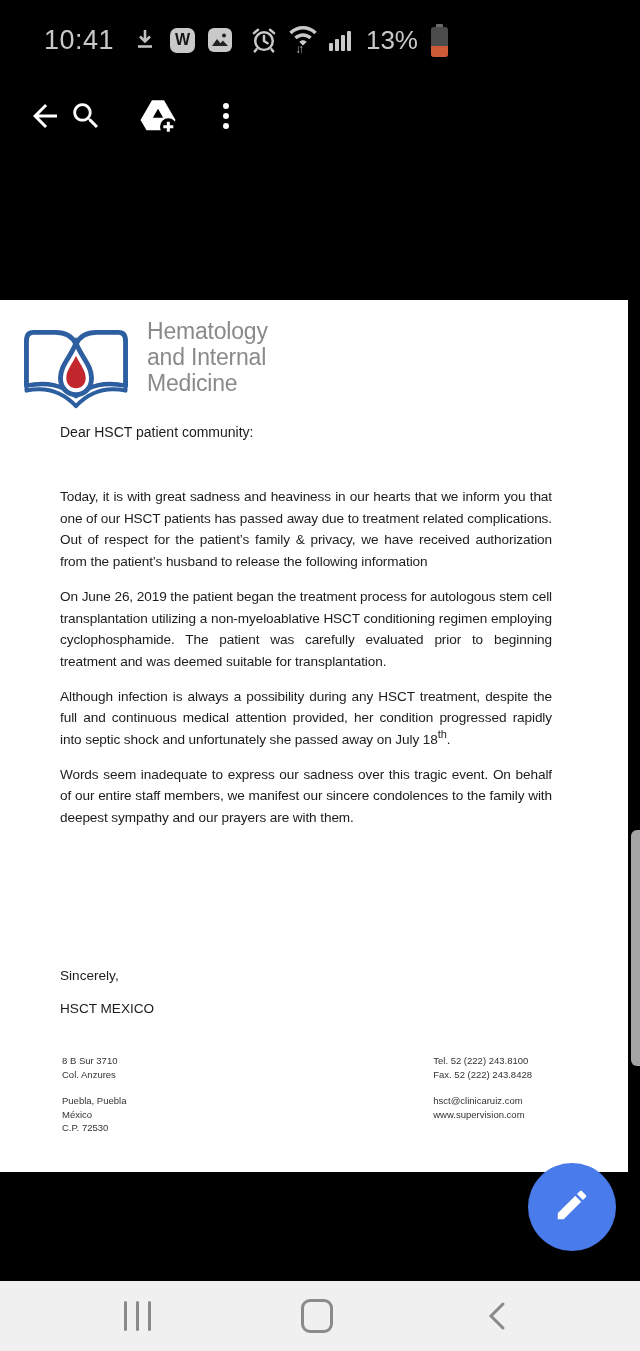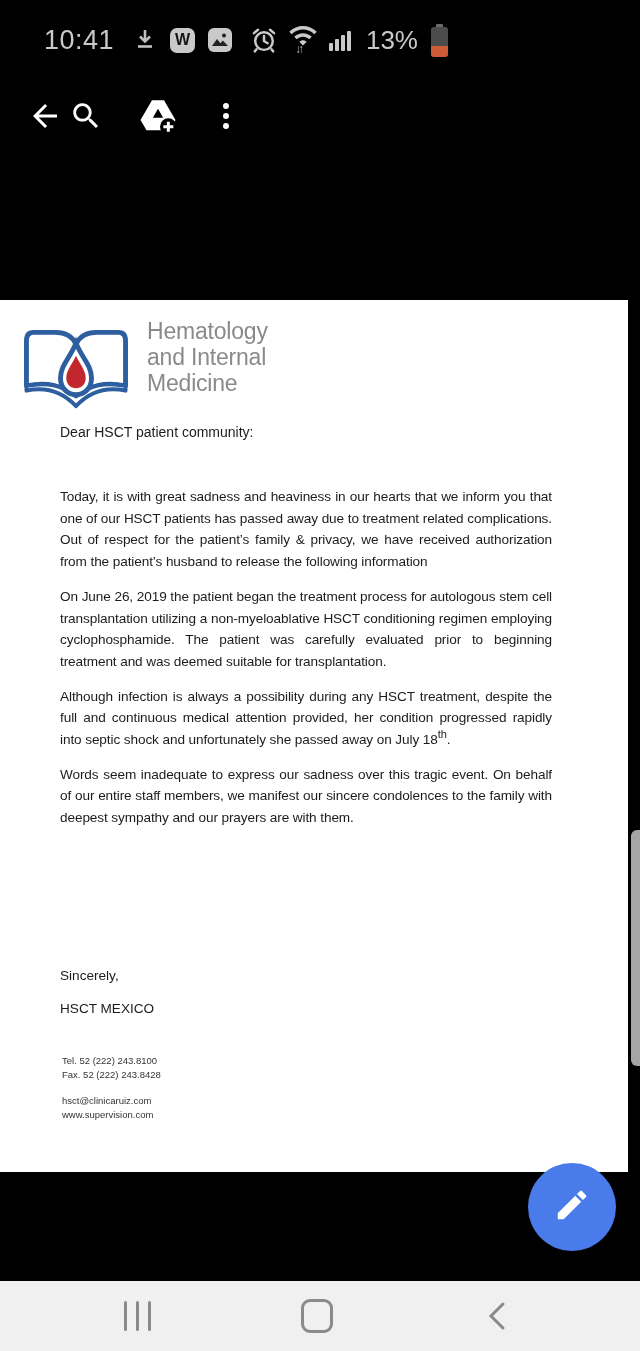--- a/index.html
+++ b/index.html
@@ -214,20 +214,31 @@
       <p>Today, it is with great sadness and heaviness in our hearts that we inform you that one of our HSCT patients has passed away due to treatment related complications. Out of respect for the patient’s family &amp; privacy, we have received authorization from the patient’s husband to release the following information</p>
       <p>On June 26, 2019 the patient began the treatment process for autologous stem cell transplantation utilizing a non-myeloablative  HSCT conditioning regimen employing cyclophosphamide. The patient was carefully evaluated prior to beginning treatment and was deemed suitable for transplantation.</p>
       <p><span>Although infection is always a possibility during any HSCT treatment, despite the full and continuous medical attention provided, her condition progressed rapidly into septic shock and unfortunately she passed away on July 18</span><sup>th</sup><span>.</span></p>
       <p>Words seem inadequate to express our sadness over this tragic event. On behalf of our entire staff members, we manifest our sincere condolences to the family with deepest sympathy and our prayers are with them.</p>
     </div>
 
     <div class="closing">Sincerely,</div>
     <div class="signature">HSCT MEXICO</div>
 
     <div class="page-footer">
+      <div class="pf-left">
+        <div class="pf-group">
+          <div>8 B Sur 3710</div>
+          <div>Col. Anzures</div>
+        </div>
+        <div class="pf-group">
+          <div>Puebla, Puebla</div>
+          <div>México</div>
+          <div>C.P. 72530</div>
+        </div>
+      </div>
       <div class="pf-right">
         <div class="pf-group">
           <div>Tel. 52 (222) 243.8100</div>
           <div>Fax. 52 (222) 243.8428</div>
         </div>
         <div class="pf-group">
           <div>hsct@clinicaruiz.com</div>
           <div>www.supervision.com</div>
         </div>
       </div>

